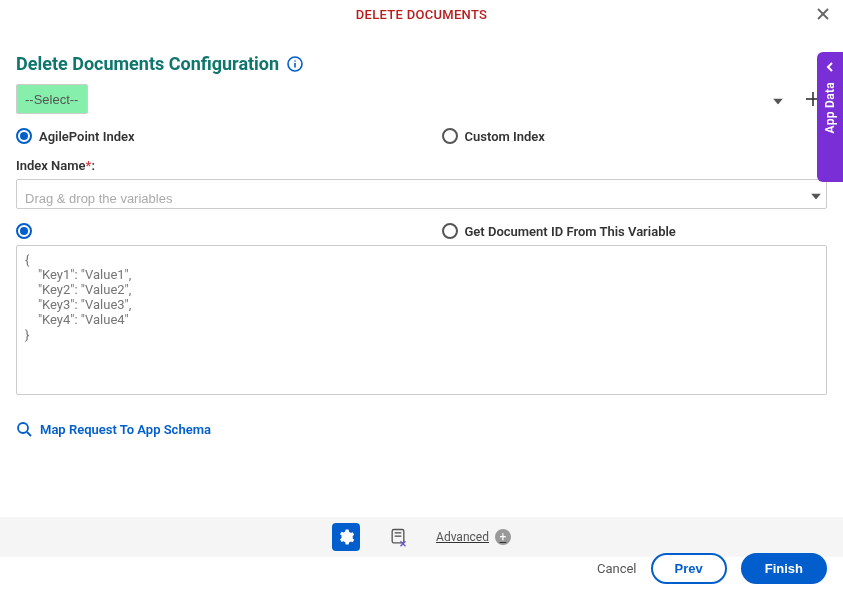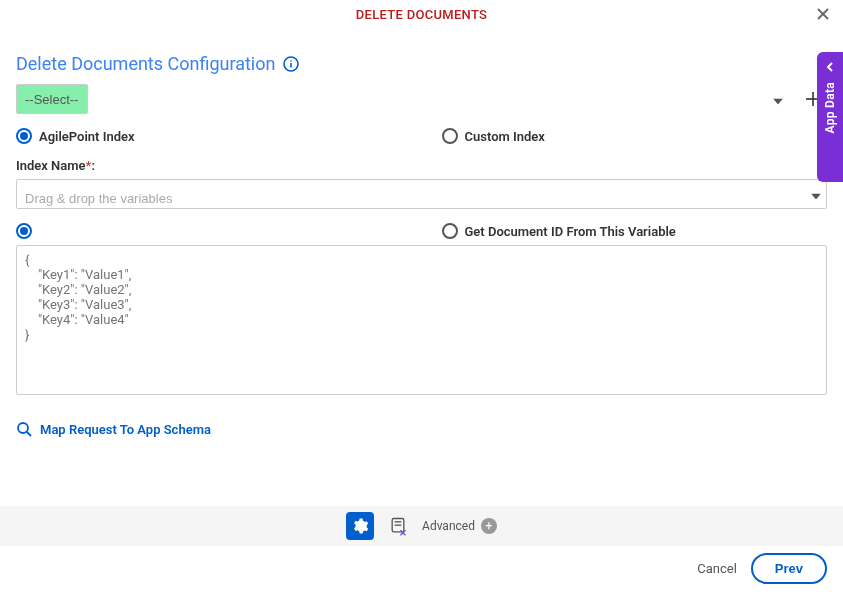--- a/index.html
+++ b/index.html
@@ -36,22 +36,22 @@
       justify-content: center;
     }
     .page-title-row {
       padding: 25px 16px 10px 16px;
       display: flex;
       align-items: center;
       gap: 8px;
     }
     .page-title {
       font-size: 18px;
-      font-weight: 400;
-      color: #3b82f6;
+      font-weight: 700;
+      color: #0f766e;
     }
     .info-icon {
       color: #015ecc;
       display: inline-flex;
     }
     .form-area {
       padding: 0 16px;
     }
     .field-label {
       font-size: 13px;
@@ -155,27 +155,28 @@
       margin-top: 22px;
       color: #015ecc;
       font-size: 13px;
       font-weight: 600;
       cursor: pointer;
     }
     .bottom-toolbar {
       position: absolute;
       left: 0;
       right: 0;
-      bottom: 46px;
+      bottom: 35px;
       height: 40px;
       background: #f5f5f5;
       display: flex;
       align-items: center;
       justify-content: center;
-      gap: 10px;
+      gap: 24px;
+      text-decoration: underline;
     }
     .tb-btn {
       width: 28px;
       height: 28px;
       display: flex;
       align-items: center;
       justify-content: center;
       border-radius: 4px;
       cursor: pointer;
     }
@@ -375,20 +376,21 @@
   </div>
   <div class="adv-group">
     <span>Advanced</span>
     <span class="adv-plus">+</span>
   </div>
 </div>
 
 <div class="footer-buttons">
   <span class="btn-link">Cancel</span>
   <button class="btn-outline">Prev</button>
+  <button class="btn-primary">Finish</button>
 </div>
 
 <div class="side-tab">
   <svg width="10" height="10" viewBox="0 0 10 10" fill="none" stroke="#fff" stroke-width="2">
       <polyline points="7,1 3,5 7,9"></polyline>
     </svg>
   <span class="side-tab-label">App Data</span>
 </div>
 
 </body></html>

